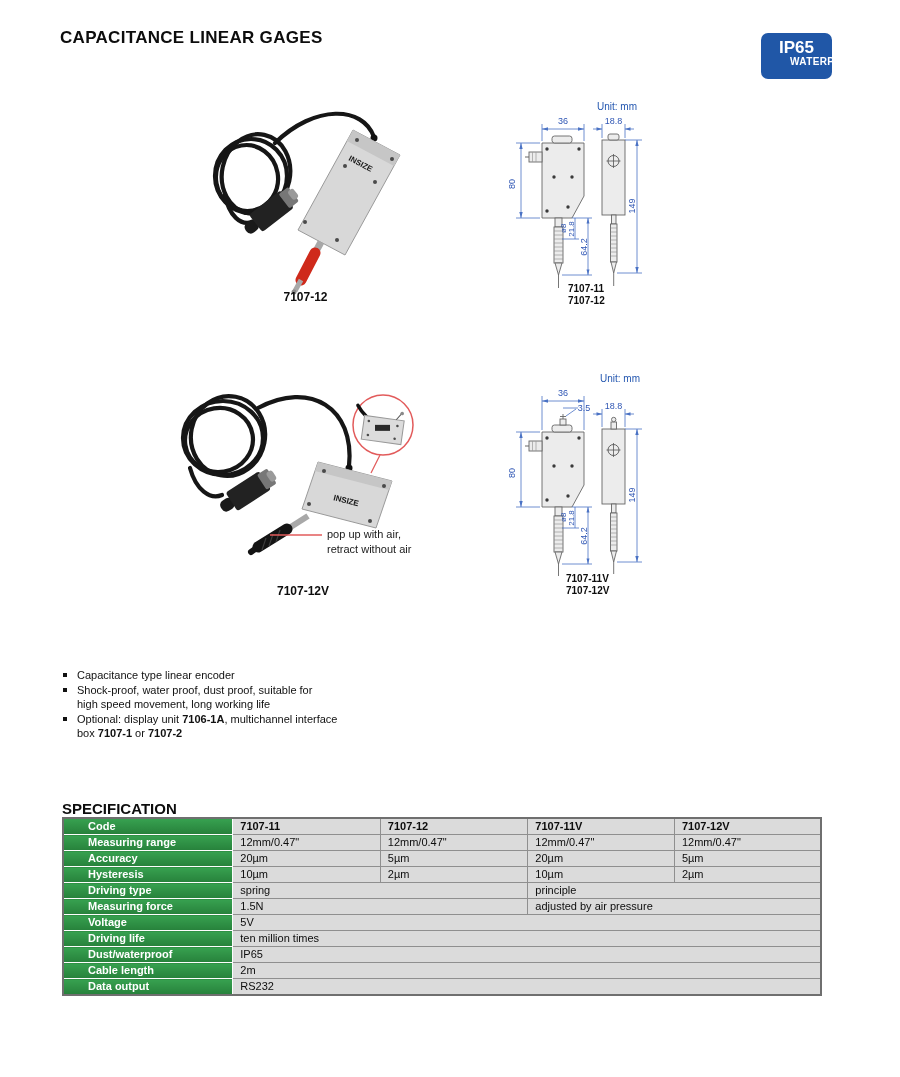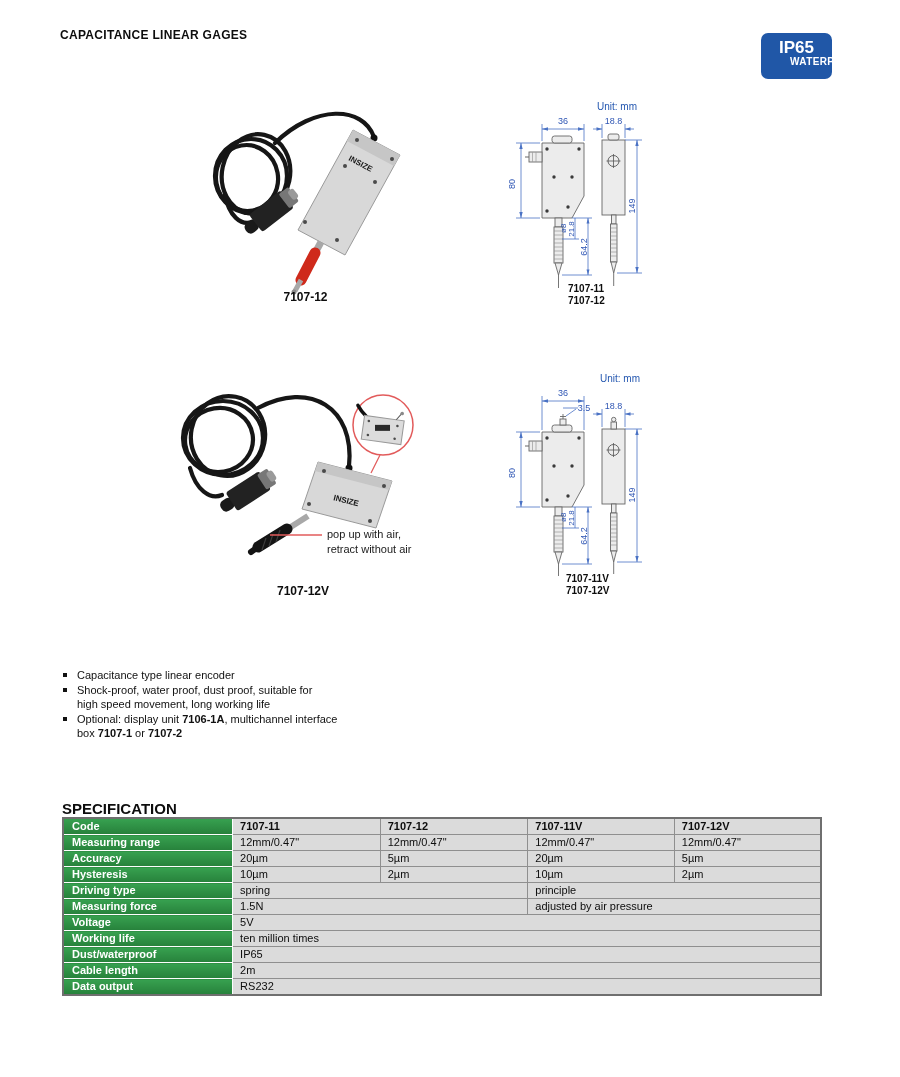--- a/index.html
+++ b/index.html
@@ -1,20 +1,20 @@
 <!DOCTYPE html>
 <html><head>
 <meta charset="utf-8">
 <style>
   * { box-sizing: border-box; }
   html,body { margin:0; padding:0; background:#ffffff; }
   body { font-family:"Liberation Sans", sans-serif; color:#111; }
   .page { position:relative; width:900px; height:1077px; background:#fff; overflow:hidden; }
 
-  .title { position:absolute; left:60px; top:28px; font-size:12px; font-weight:bold; letter-spacing:.3px; color:#0d0d0d; }
+  .title { position:absolute; left:60px; top:28px; font-size:17px; font-weight:bold; letter-spacing:.3px; color:#0d0d0d; }
 
   .badge { position:absolute; left:761px; top:33px; width:71px; height:46px; background:#2057a7; border-radius:7px; text-align:center; color:#fff; padding-top:5px; }
   .badge .rating { font-size:17px; font-weight:bold; line-height:19px; }
   .badge .wp { font-size:10px; font-weight:bold; letter-spacing:.4px; line-height:9px;margin-left:29px; }
 
   svg text { font-family:"Liberation Sans", sans-serif; }
   .photo-label { position:absolute; font-size:12px; font-weight:bold; text-align:center; color:#0d0d0d; }
 
   .dim { stroke:#4a72c4; stroke-width:.8; fill:none; }
   .dimarr { fill:#4a72c4; stroke:none; }
@@ -28,21 +28,21 @@
   .annText { fill:#1a1a1a; font-size:11px; }
   .annLine { stroke:#e25b5b; stroke-width:1.5; }
 
   .features { position:absolute; left:60px; top:668px; width:320px; margin:0; padding:0; list-style:none; font-size:11px; line-height:14.5px; }
   .features li { display:flex; margin:0; }
   .features .sq { width:4px; height:4px; background:#111; margin:5px 10px 0 3px; flex:0 0 4px; }
 
   .spec-heading { position:absolute; left:62px; top:800px; font-size:15px; font-weight:bold; color:#0d0d0d; }
 
   table.spec { position:absolute; left:62px; top:817px; width:760px; border-collapse:collapse; font-size:11px; border:2px solid #6f6f6f; }
-  table.spec th { background:linear-gradient(180deg,#37a150,#27813b); color:#fff; font-weight:bold; text-align:left; padding:1px 8px; border:1px solid #fdfdfd; height:15px; line-height:13px; }
+  table.spec th { background:linear-gradient(180deg,#37a150,#27813b); color:#fff; font-weight:bold; text-align:left; padding:1px 24px; border:1px solid #fdfdfd; height:15px; line-height:13px; }
   table.spec td { background:#dbdbdb; color:#0d0d0d; padding:1px 7px; border:1px solid #8f8f8f; height:15px; line-height:13px; }
   table.spec td.bold { font-weight:bold; }
 </style>
 </head>
 <body>
 
 <div class="page">
 
   <div class="title">CAPACITANCE LINEAR GAGES</div>
 
@@ -393,21 +393,21 @@
         <tr>
           <th>Measuring force</th>
           <td colspan="2">1.5N</td>
           <td colspan="2">adjusted by air pressure</td>
         </tr>
         <tr>
           <th>Voltage</th>
           <td colspan="4">5V</td>
         </tr>
         <tr>
-          <th>Working life</th>
+          <th>Driving life</th>
           <td colspan="4">ten million times</td>
         </tr>
         <tr>
           <th>Dust/waterproof</th>
           <td colspan="4">IP65</td>
         </tr>
         <tr>
           <th>Cable length</th>
           <td colspan="4">2m</td>
         </tr>

